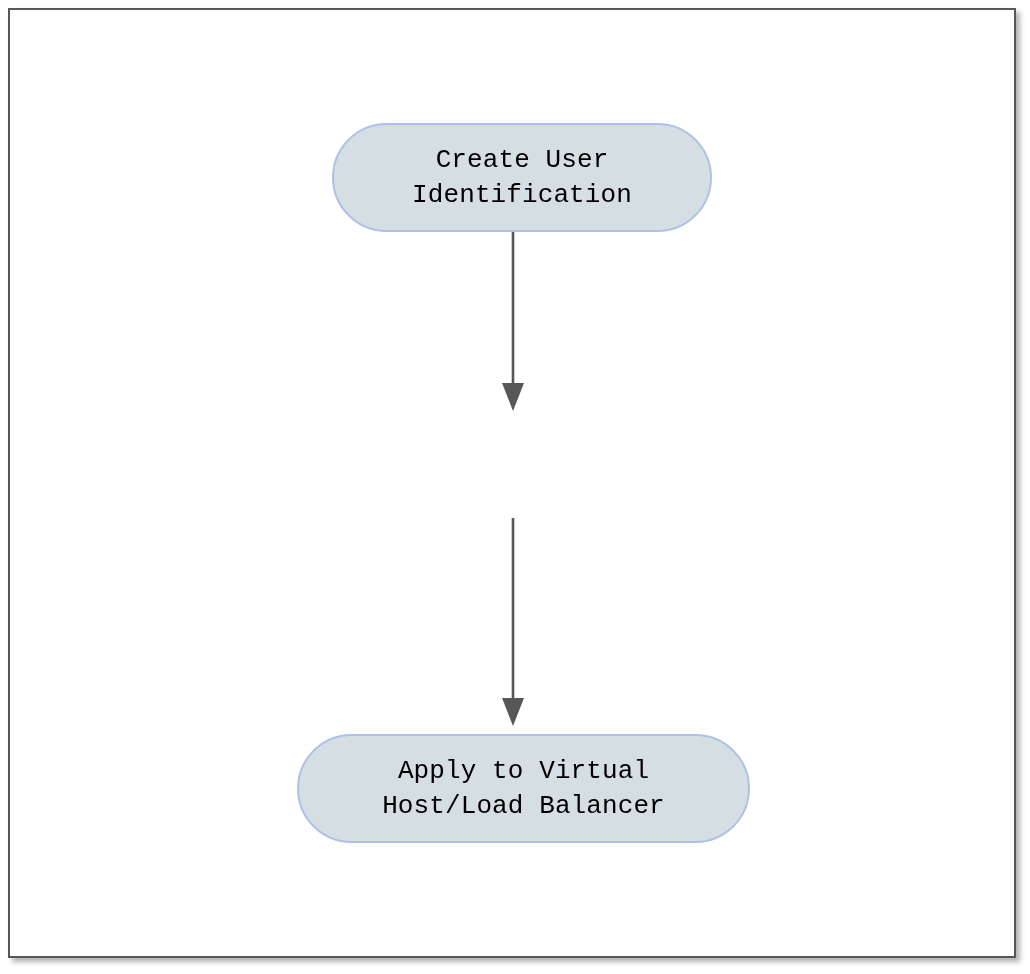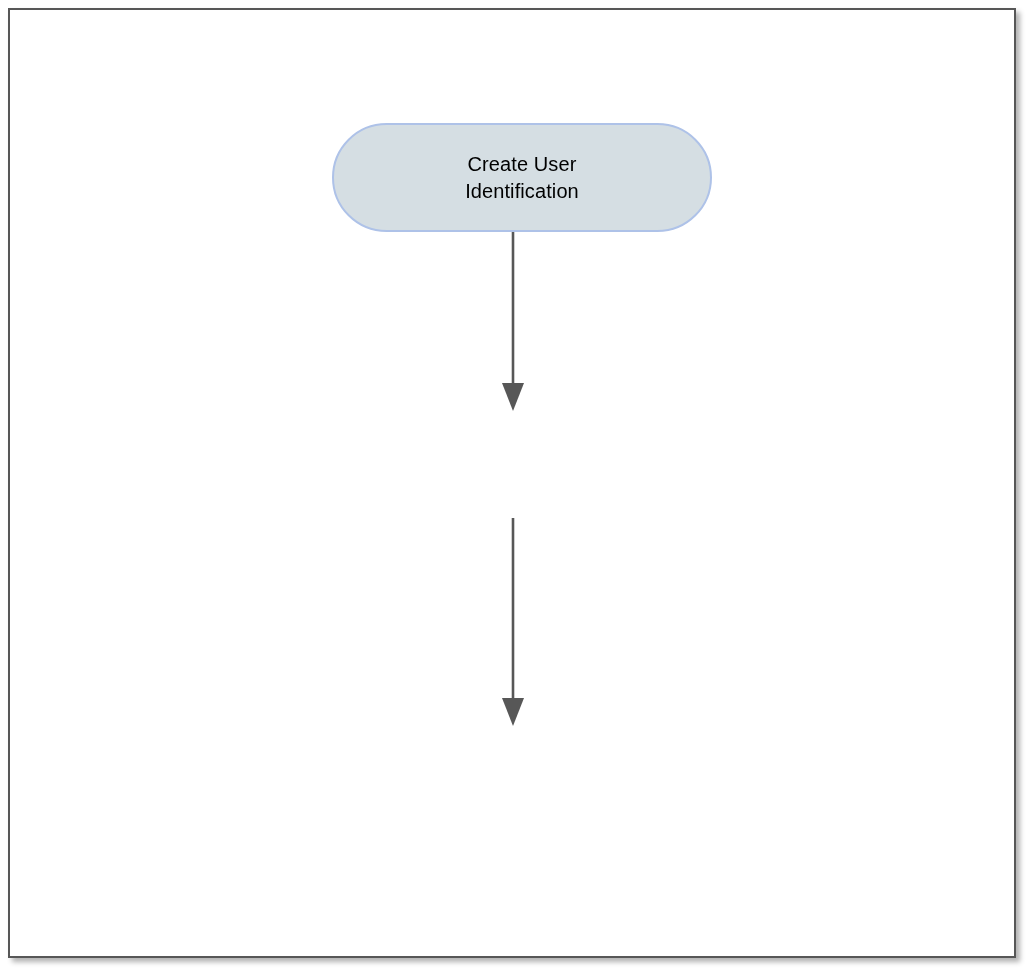--- a/index.html
+++ b/index.html
@@ -46,23 +46,23 @@
     position: absolute;
     box-sizing: border-box;
     display: flex;
     align-items: center;
     justify-content: center;
     text-align: center;
     background: #d5dee3;
     border: 2px solid #aec2e8;
     border-radius: 500px;
     color: #000000;
-    font-size: 20px;
+    font-size: 26px;
     line-height: 1.32;
-    font-family: Liberation Sans, sans-serif;
+    font-family: Liberation Mono, monospace;
     letter-spacing: 0.1px;
     white-space: pre-line;
     user-select: none;
   }
 
   #node-create-user-identification {
     left: 322px;
     top: 113px;
     width: 380px;
     height: 109px;
@@ -128,16 +128,20 @@
           <polygon class="edge-head" points="503,716 492,688 514,688"></polygon>
         </g>
       </svg>
 
       <div class="node" id="node-create-user-identification">
         <span class="node-label">Create User
 Identification</span>
       </div>
 
 
+      <div class="node" id="node-apply-to-virtual-host-load-balancer">
+        <span class="node-label">Apply to Virtual
+Host/Load Balancer</span>
+      </div>
 
     </div>
   </div>
 </div>
 
 </body></html>

